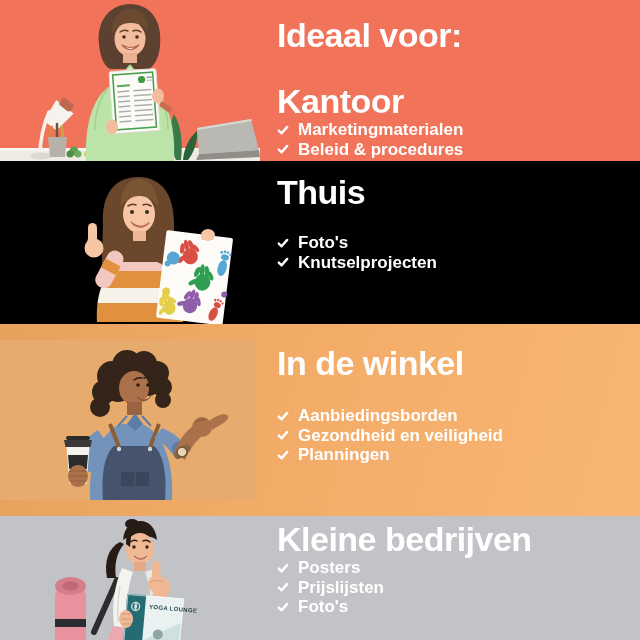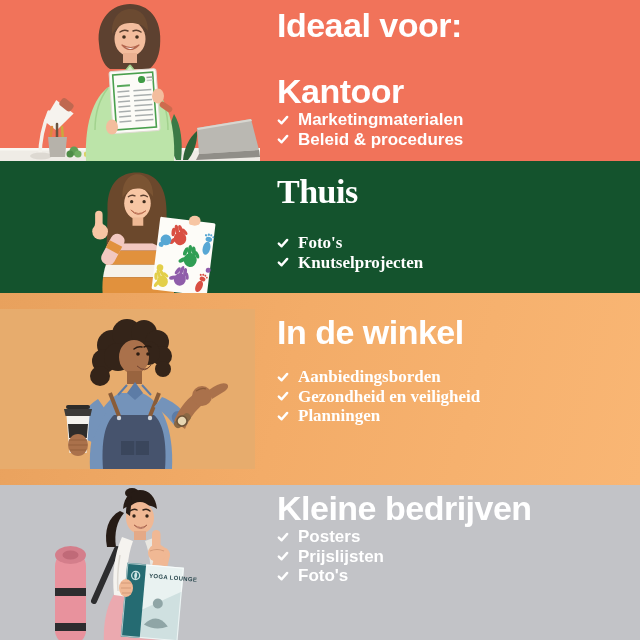--- a/index.html
+++ b/index.html
@@ -3,36 +3,36 @@
 <meta charset="utf-8">
 <style>
   html,body{margin:0;padding:0;}
   .poster{
     position:relative;width:640px;height:640px;overflow:hidden;
     font-family:"Liberation Sans","DejaVu Sans",sans-serif;
     -webkit-font-smoothing:antialiased;
   }
   .band{position:relative;overflow:hidden;}
   .band-kantoor{height:161px;background:#F1735A;}
-  .band-thuis{height:132px;background:#14532d;font-family:Liberation Serif, serif;}
+  .band-thuis{height:163px;background:#000000;}
   .band-winkel{height:192px;background:linear-gradient(105deg,#E8A15D 0%,#F3AC68 45%,#F9B674 100%);}
   .band-bedrijven{height:160px;background:#C2C3C7;}
   .photo{position:absolute;left:0;top:0;width:260px;height:100%;}
   .photo svg{display:block;width:100%;height:100%;}
   .content{position:absolute;left:277px;top:0;right:8px;color:#FFFFFF;}
-  .c1{padding-top:6px;}
+  .c1{padding-top:16px;}
   .c2{padding-top:12px;}
   .c3{padding-top:20px;}
   .c4{padding-top:4px;}
   h1,h2{margin:0;font-size:34px;line-height:38px;font-weight:bold;letter-spacing:-0.5px;color:#FFFFFF;}
   .c1 h2{margin-top:28px;}
   ul{margin:0;padding:0;list-style:none;}
   .c1 ul{margin-top:0px;}
   .c2 ul{margin-top:22px;}
-  .c3 ul{margin-top:16px;font-family:Liberation Serif, serif;}
+  .c3 ul{margin-top:24px;}
   .c4 ul{}
   li{display:flex;align-items:center;gap:9px;font-size:17px;line-height:19.5px;font-weight:bold;}
   .chk{flex:0 0 auto;display:inline-flex;}
   .chk svg{width:12px;height:12px;display:block;}
 </style>
 </head>
 <body>
 
 <div class="poster">
 

